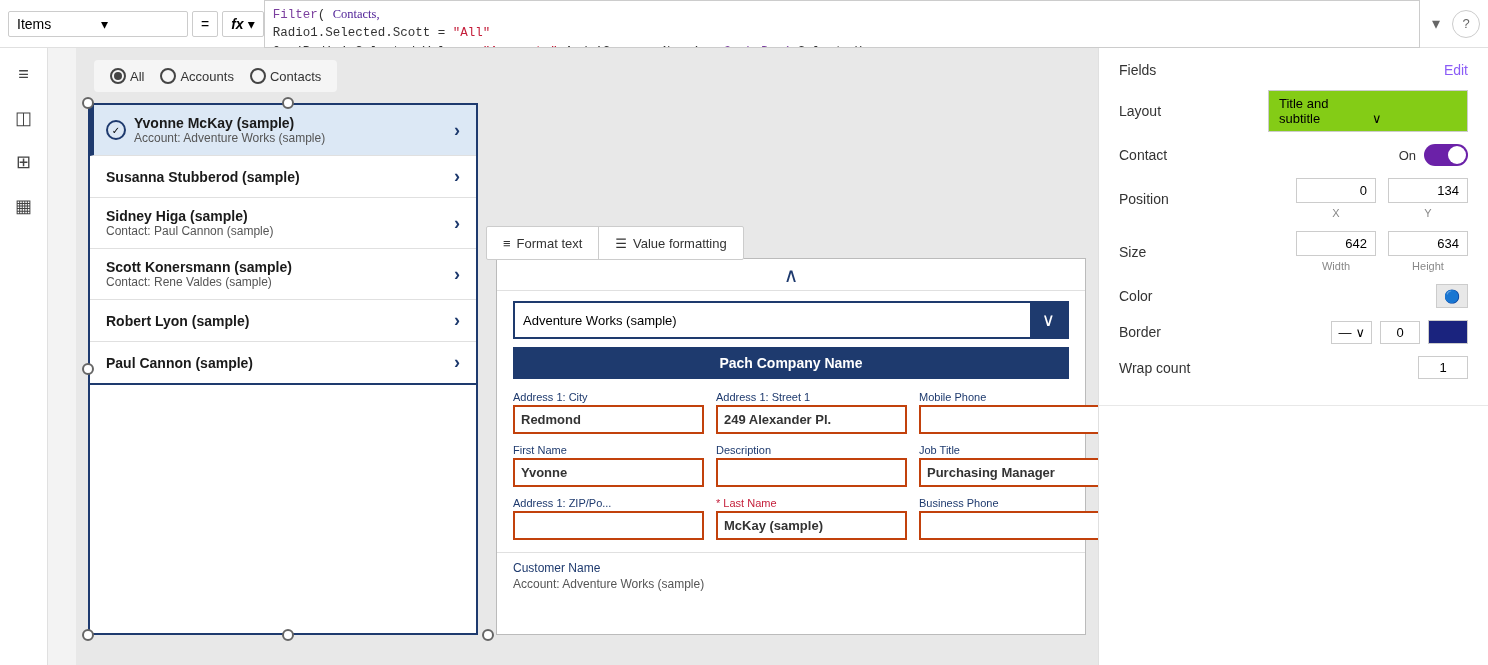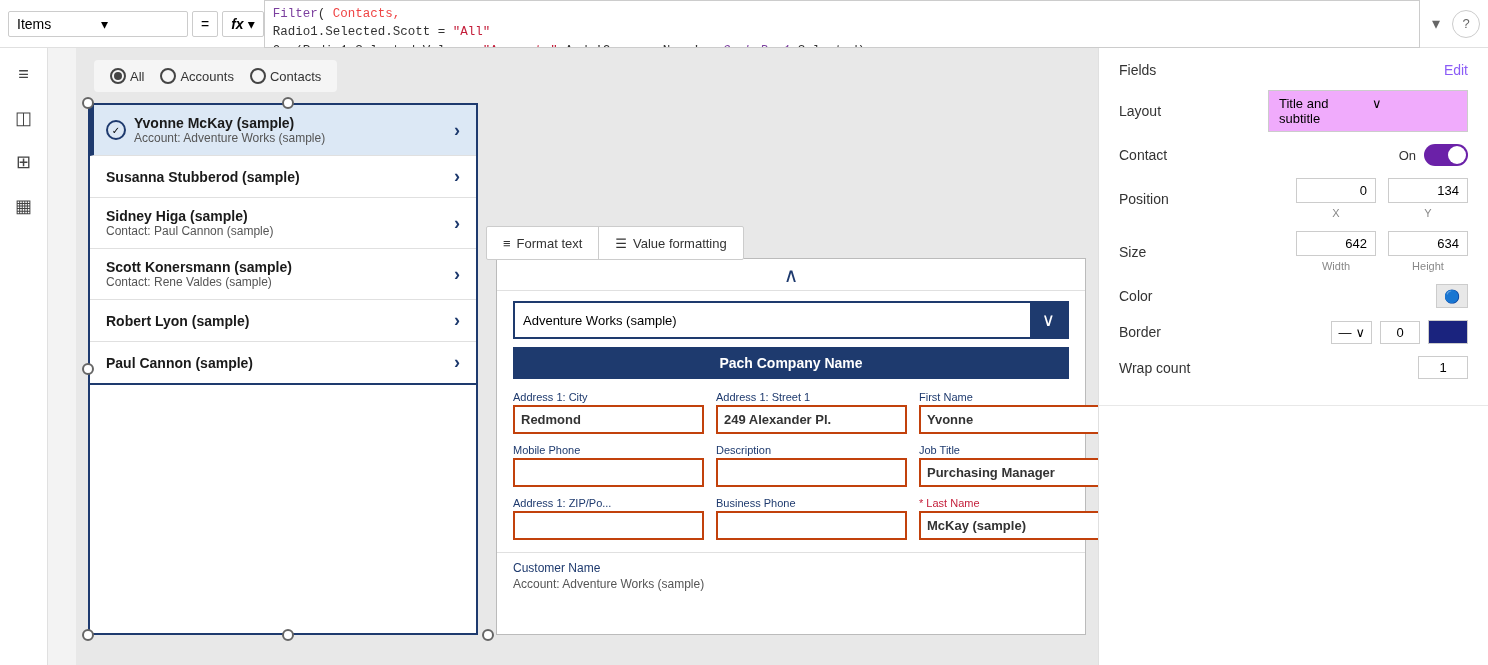--- a/index.html
+++ b/index.html
@@ -221,27 +221,27 @@
       align-items: center;
       justify-content: space-between;
       margin-bottom: 12px;
     }
     .right-panel-label { font-size: 14px; color: #333; }
     .edit-link { color: #8b5cf6; font-size: 14px; cursor: pointer; }
 
     
     .layout-dropdown {
       display: flex;
-      align-items: flex-start;
+      align-items: flex-end;
       border: 1px solid #ccc;
       padding: 5px 10px;
       gap: 8px;
       cursor: pointer;
       min-width: 200px;
-      background: #f0abfc;
+      background: #84cc16;
     }
     .layout-dropdown span { flex: 1; font-size: 13px; }
 
     
     .toggle-switch {
       display: flex;
       align-items: center;
       gap: 8px;
     }
     .toggle {
@@ -327,21 +327,21 @@
     <span>▾</span>
   </div>
   <div class="fx-button">
     <span>=</span>
   </div>
   <div class="fx-button">
     <span style="font-style:italic;font-weight:bold;">fx</span>
     <span>▾</span>
   </div>
   <div style="flex:1; padding: 4px 8px; background:#fff; border:1px solid #ccc; font-family:'Courier New',monospace; font-size:12.5px; line-height:1.5; overflow:hidden; max-height:48px;">
-    <span style="color:#7b3f9e;">Filter</span><span style="color:#333;">( </span><span style="color:#ef4444;">Contacts,</span><br>
+    <span style="color:#7b3f9e;">Filter</span><span style="color:#333;">( </span><span style="color:#4c1d95;font-family:Liberation Serif, serif;">Contacts,</span><br>
     <span style="color:#333;">    </span><span style="color:#333;">Radio1.Selected.Scott = </span><span style="color:#c41e3a;">"All"</span><br>
     <span style="color:#333;">    Or (Radio1.Selected.Value = </span><span style="color:#c41e3a;">"Accounts"</span><span style="color:#333;"> And 'Company Name' = </span><span style="color:#7b3f9e;font-style:italic;">ComboBox1</span><span style="color:#333;">.Selected)</span>
   </div>
   <div class="formula-expand">▾</div>
   <div class="help-btn">
     <span>?</span>
   </div>
 </div>
 
 <div class="main-layout">
@@ -459,48 +459,48 @@
 
         <div class="form-field">
           <span class="field-label">Address 1: City</span>
           <input class="field-input" value="Redmond" readonly="" style="">
         </div>
         <div class="form-field">
           <span class="field-label">Address 1: Street 1</span>
           <input class="field-input" value="249 Alexander Pl." readonly="" style="">
         </div>
         <div class="form-field">
+          <span class="field-label">Mobile Phone</span>
+          <input class="field-input" value="" readonly="" style="">
+        </div>
+
+        <div class="form-field">
           <span class="field-label">First Name</span>
           <input class="field-input" value="Yvonne" readonly="" style="">
         </div>
-
-        <div class="form-field">
-          <span class="field-label">Mobile Phone</span>
-          <input class="field-input" value="" readonly="" style="">
-        </div>
         <div class="form-field">
           <span class="field-label">Description</span>
           <input class="field-input" value="" readonly="" style="">
         </div>
         <div class="form-field">
           <span class="field-label">Job Title</span>
           <input class="field-input" value="Purchasing Manager" readonly="" style="">
         </div>
 
         <div class="form-field">
           <span class="field-label">Address 1: ZIP/Po...</span>
           <input class="field-input" value="" readonly="" style="">
         </div>
         <div class="form-field">
+          <span class="field-label" style="color:#c41e3a;">* Last Name</span>
+          <input class="field-input" value="McKay (sample)" readonly="" style="">
+        </div>
+        <div class="form-field">
           <span class="field-label">Business Phone</span>
           <input class="field-input" value="" readonly="" style="">
-        </div>
-        <div class="form-field">
-          <span class="field-label" style="color:#c41e3a;">* Last Name</span>
-          <input class="field-input" value="McKay (sample)" readonly="" style="">
         </div>
       </div>
 
       <div style="padding:8px 16px; border-top:1px solid #e0e0e0;">
         <div style="font-size:12px; color:#1e3a6e; margin-bottom:2px;">Customer Name</div>
         <div style="font-size:12px; color:#555;">Account: Adventure Works (sample)</div>
       </div>
     </div>
   </div>
 

